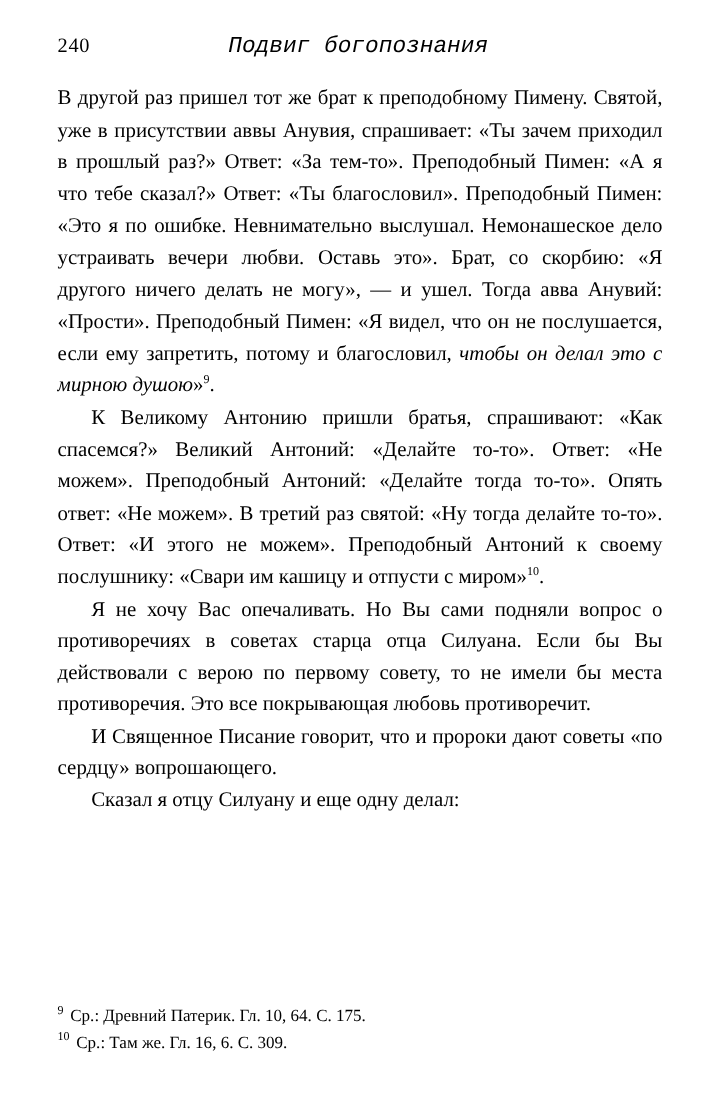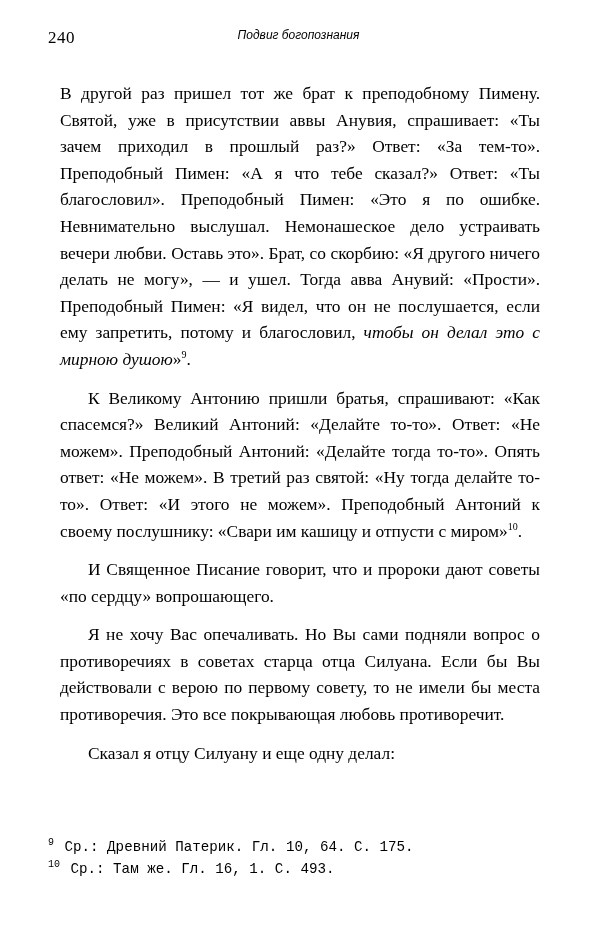--- a/index.html
+++ b/index.html
@@ -21,68 +21,67 @@
     box-sizing: border-box;
     padding: 0;
   }
   .header {
     position: absolute;
     top: 28px;
     left: 48px;
     right: 48px;
     height: 20px;
     display: flex;
-    align-items: flex-start;
+    align-items: center;
   }
   .page-number {
     font-size: 17px;
     font-family: "Liberation Serif", "DejaVu Serif", serif;
     letter-spacing: 0.5px;
   }
   .running-title {
     flex: 1;
     text-align: center;
-    font-size: 12px;
+    font-size: 19px;
     font-style: italic;
-    font-family: Liberation Sans, sans-serif;
+    font-family: Liberation Mono, monospace;
     margin-left: -30px;
   }
   .body-text {
     position: absolute;
     top: 68px;
     left: 48px;
     width: 504px;
     font-size: 17.4px;
     line-height: 26.6px;
     text-align: justify;
     text-justify: inter-word;
   }
   .body-text p {
-    margin: 12px;
+    margin: 0;
     text-indent: 0;
   }
   .body-text p.indent {
     text-indent: 28px;
   }
   .body-text i {
     font-style: italic;
   }
   sup {
     font-size: 10px;
     vertical-align: super;
     line-height: 0;
   }
   .footnotes {
     position: absolute;
     left: 48px;
     top: 836px;
     width: 504px;
     font-size: 14.2px;
     line-height: 22px;
-    font-family: Liberation Mono, monospace;
   }
   .footnotes .fn {
     margin: 0;
     padding-left: 14px;
     text-indent: -14px;
   }
   .footnotes .fn .marker {
     font-size: 10px;
     vertical-align: super;
     line-height: 0;
@@ -95,23 +94,23 @@
 <div class="page">
 
   <div class="header">
     <div class="page-number">240</div>
     <div class="running-title">Подвиг богопознания</div>
   </div>
 
   <div class="body-text" id="body-text">
       <p class=""><span>В другой раз пришел тот же брат к преподобному Пимену. Святой, уже в присутствии аввы Анувия, спрашивает: «Ты зачем приходил в прошлый раз?» Ответ: «За тем-то». Преподобный Пимен: «А я что тебе сказал?» Ответ: «Ты благословил». Преподобный Пимен: «Это я по ошибке. Невнимательно выслушал. Немонашеское дело устраивать вечери любви. Оставь это». Брат, со скорбию: «Я другого ничего делать не могу», — и ушел. Тогда авва Анувий: «Прости». Преподобный Пимен: «Я видел, что он не послушается, если ему запретить, потому и благословил, </span><i>чтобы он делал это с мирною душою</i><span>»</span><sup>9</sup><span>.</span></p>
       <p class="indent"><span>К Великому Антонию пришли братья, спрашивают: «Как спасемся?» Великий Антоний: «Делайте то-то». Ответ: «Не можем». Преподобный Антоний: «Делайте тогда то-то». Опять ответ: «Не можем». В третий раз святой: «Ну тогда делайте то-то». Ответ: «И этого не можем». Преподобный Антоний к своему послушнику: «Свари им кашицу и отпусти с миром»</span><sup>10</sup><span>.</span></p>
+      <p class="indent"><span>Я не хочу Вас опечаливать. Но Вы сами подняли вопрос о противоречиях в советах старца отца Силуана. Если бы Вы действовали с верою по первому совету, то не имели бы места противоречия. Это все покрывающая любовь противоречит.</span></p>
       <p class="indent"><span>И Священное Писание говорит, что и пророки дают советы «по сердцу» вопрошающего.</span></p>
-      <p class="indent"><span>Я не хочу Вас опечаливать. Но Вы сами подняли вопрос о противоречиях в советах старца отца Силуана. Если бы Вы действовали с верою по первому совету, то не имели бы места противоречия. Это все покрывающая любовь противоречит.</span></p>
       <p class="indent"><span>Сказал я отцу Силуану и еще одну делал:</span></p>
     </div>
 
   <div class="footnotes" id="footnotes">
       <p class="fn"><span class="marker">9</span><span> Ср.: Древний Патерик. Гл. 10, 64. С. 175.</span></p>
-      <p class="fn"><span class="marker">10</span><span> Ср.: Там же. Гл. 16, 1. С. 493.</span></p>
+      <p class="fn"><span class="marker">10</span><span> Ср.: Там же. Гл. 16, 6. С. 309.</span></p>
     </div>
 
 </div>
 
 </body></html>

